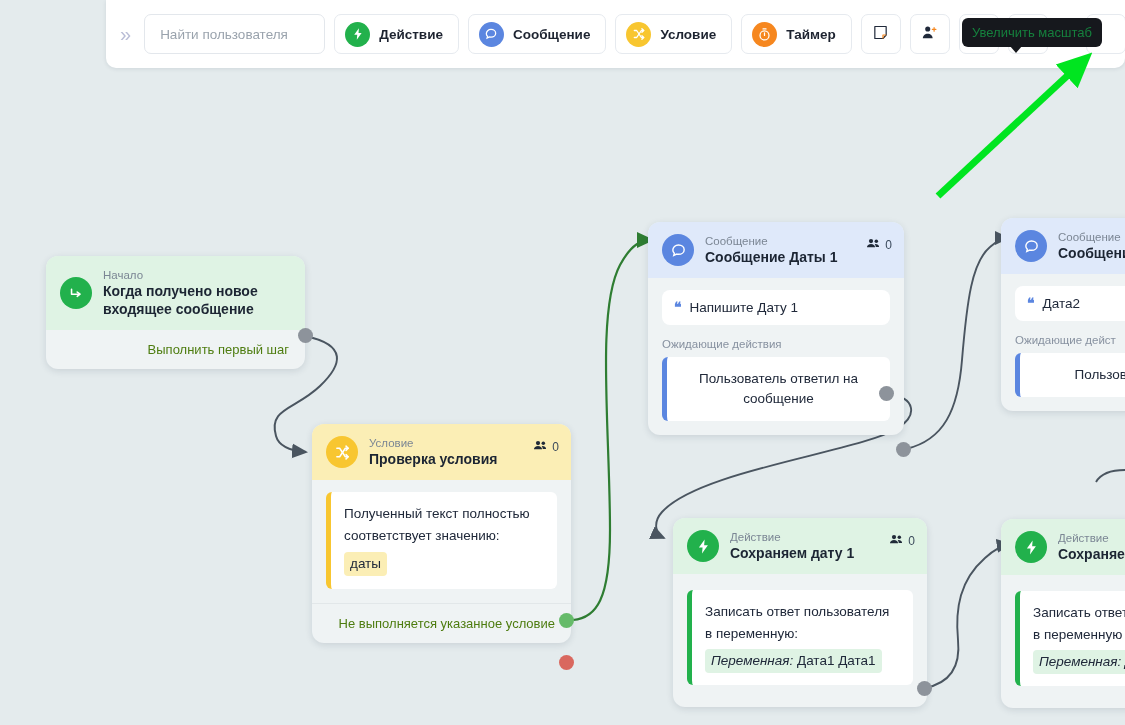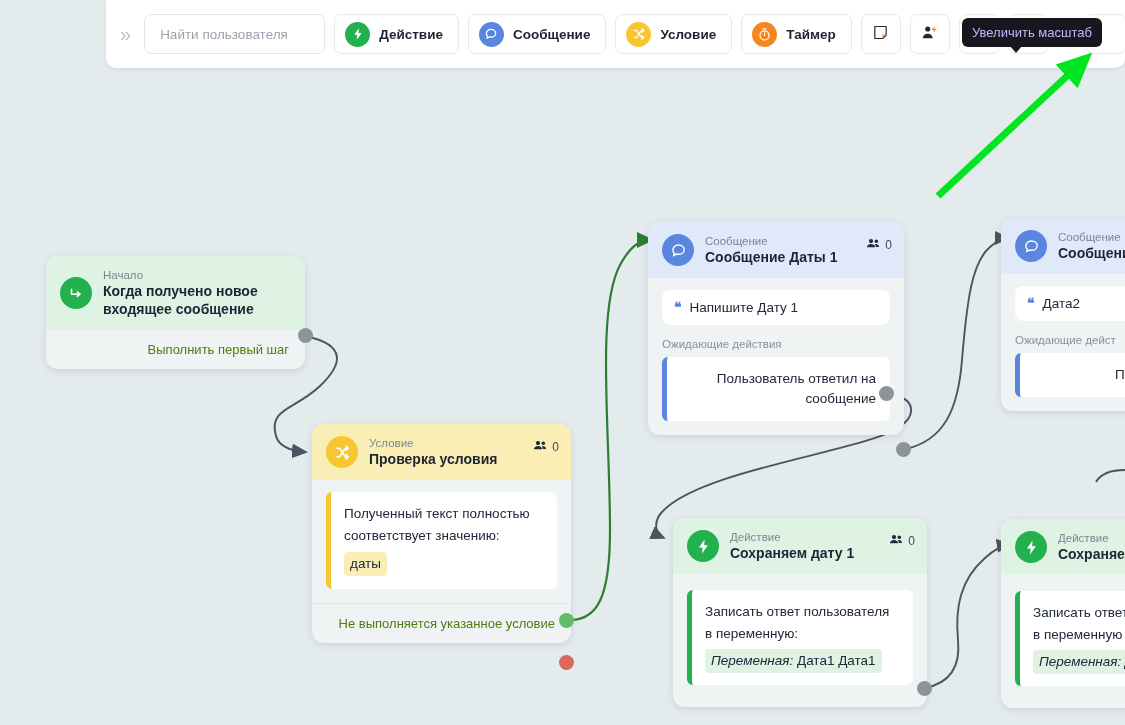--- a/index.html
+++ b/index.html
@@ -93,21 +93,21 @@
     background: #fff;
     display: flex; align-items: center; justify-content: center;
     cursor: pointer;
   }
 
   
   #tooltip {
     position: absolute;
     left: 962px; top: 18px;
     background: #16181d;
-    color: #c4b5fd;
+    color: #15803d;
     font-size: 13px;
     padding: 7px 10px 7px 10px;
     border-radius: 6px;
     white-space: nowrap;
     z-index: 60;
   }
   #tooltip:after {
     content: "";
     position: absolute;
     left: 48px; bottom: -6px;
@@ -190,21 +190,21 @@
     color: #8791a0;
     margin: 13px 0 7px 0;
   }
   .wait-box {
     background: #fff;
     border-radius: 6px;
     border-left: 5px solid #5b86e0;
     padding: 12px 14px;
     font-size: 13.5px;
     color: #20293a;
-    text-align: right;
+    text-align: center;
     line-height: 20px;
   }
   .cond-box {
     background: #fff;
     border-radius: 6px;
     border-left: 5px solid #f8c630;
     padding: 11px 13px 13px 13px;
     font-size: 13.5px;
     color: #20293a;
     line-height: 22px;

